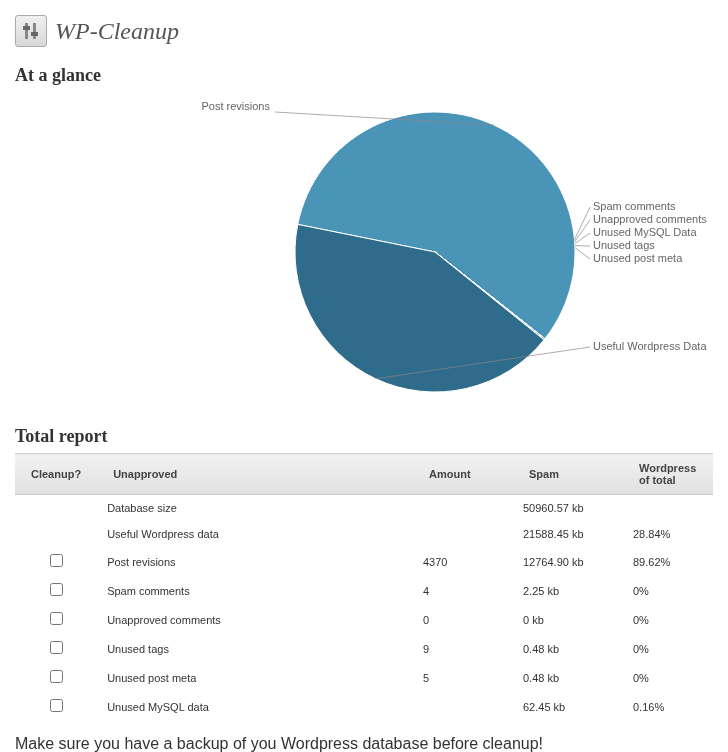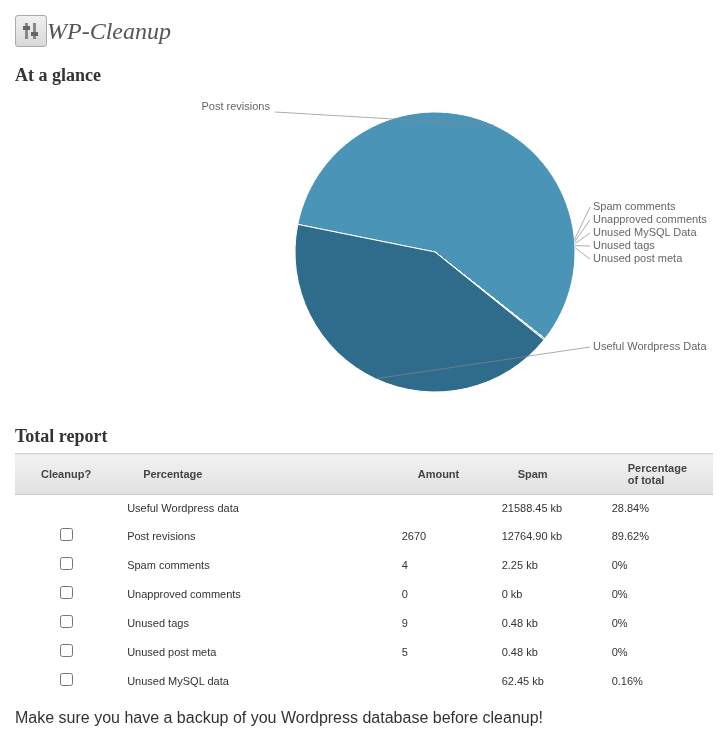--- a/index.html
+++ b/index.html
@@ -7,21 +7,21 @@
       font-family: "Lucida Grande", Verdana, Arial, sans-serif;
       font-size: 12px;
       color: #333;
       background: #fff;
       padding: 15px;
       width: 728px;
     }
     .header {
       display: flex;
       align-items: center;
-      gap: 0;
+      gap: 8px;
       margin-bottom: 18px;
     }
     .header-icon {
       width: 32px;
       height: 32px;
       background: linear-gradient(#f0f0f0, #d8d8d8);
       border: 1px solid #aaa;
       border-radius: 3px;
       display: flex;
       align-items: center;
@@ -49,21 +49,21 @@
     }
     .table-wrap table {
       width: 100%;
       border-collapse: collapse;
     }
     .table-wrap th {
       background: linear-gradient(#f2f2f2, #e0e0e0);
       border-top: 1px solid #d6d6d6;
       border-bottom: 1px solid #ccc;
       text-align: left;
-      padding: 8px 26px;
+      padding: 8px 16px;
       font-size: 11px;
       color: #444;
       font-weight: bold;
     }
     .table-wrap td {
       padding: 7px 10px;
       font-size: 11px;
       color: #333;
       border-bottom: 0;
     }
@@ -126,38 +126,45 @@
     </svg>
 </div>
 
 <h2>Total report</h2>
 
 <div class="table-wrap">
   <table>
     <thead>
       <tr>
         <th class="col-cleanup">Cleanup?</th>
-        <th class="col-desc">Percentage</th>
+        <th class="col-desc">Unapproved</th>
         <th class="col-amount">Amount</th>
         <th class="col-size">Spam</th>
-        <th class="col-pct">Percentage of total</th>
+        <th class="col-pct">Wordpress of total</th>
       </tr>
     </thead>
     <tbody id="report-body">
+        <tr class="row">
+          <td class="col-cleanup"></td>
+          <td class="col-desc">Database size</td>
+          <td class="col-amount"></td>
+          <td class="col-size">50960.57 kb</td>
+          <td class="col-pct"></td>
+        </tr>
         <tr class="row">
           <td class="col-cleanup"></td>
           <td class="col-desc">Useful Wordpress data</td>
           <td class="col-amount"></td>
           <td class="col-size">21588.45 kb</td>
           <td class="col-pct">28.84%</td>
         </tr>
         <tr class="row">
           <td class="col-cleanup"><input type="checkbox" style=""></td>
           <td class="col-desc">Post revisions</td>
-          <td class="col-amount">2670</td>
+          <td class="col-amount">4370</td>
           <td class="col-size">12764.90 kb</td>
           <td class="col-pct">89.62%</td>
         </tr>
         <tr class="row">
           <td class="col-cleanup"><input type="checkbox" style=""></td>
           <td class="col-desc">Spam comments</td>
           <td class="col-amount">4</td>
           <td class="col-size">2.25 kb</td>
           <td class="col-pct">0%</td>
         </tr>

